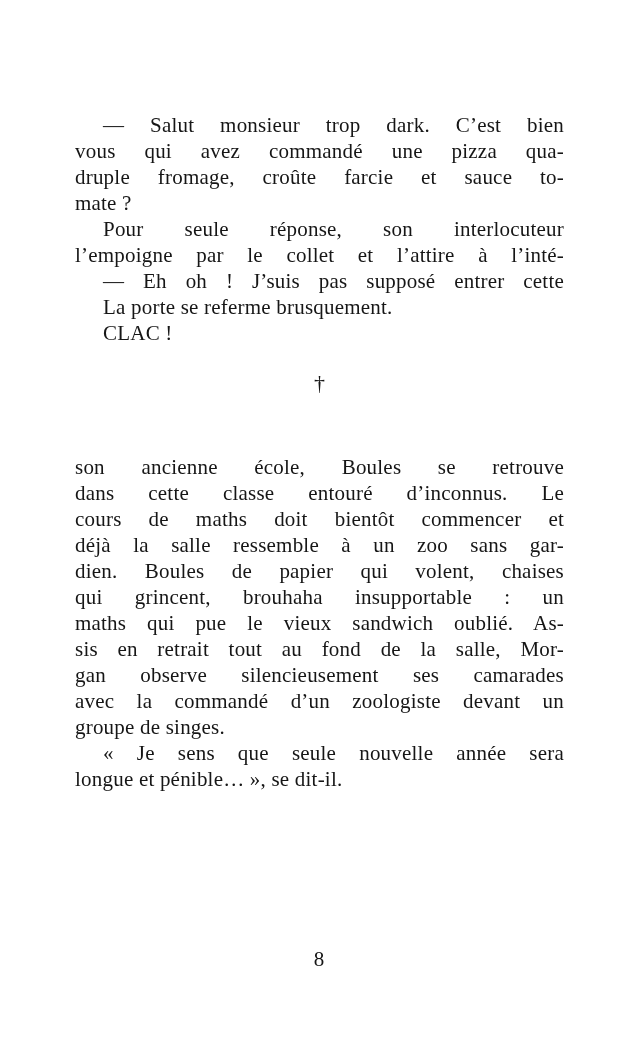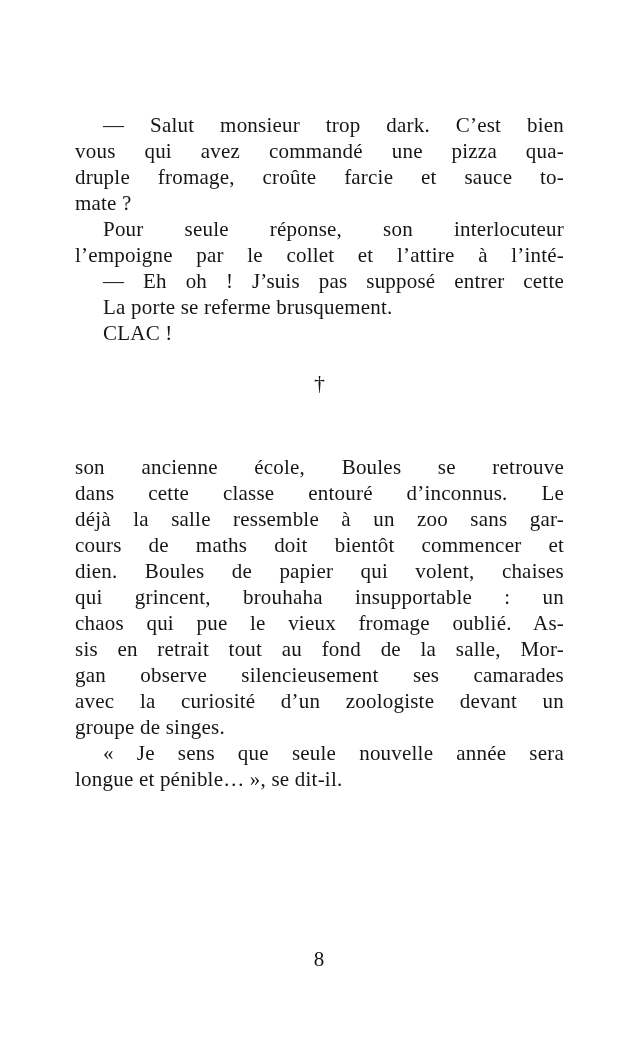--- a/index.html
+++ b/index.html
@@ -72,27 +72,27 @@
         <div class="line first">Pour seule réponse, son interlocuteur</div>
         <div class="line">l’empoigne par le collet et l’attire à l’inté-</div>
         <div class="line first">— Eh oh ! J’suis pas supposé entrer cette</div>
         <div class="line first last">La porte se referme brusquement.</div>
         <div class="line first last">CLAC !</div>
       </div>
     <div class="section-divider">†</div>
     <div class="section">
         <div class="line">son ancienne école, Boules se retrouve</div>
         <div class="line">dans cette classe entouré d’inconnus. Le</div>
+        <div class="line">cours de maths doit bientôt commencer et</div>
         <div class="line">déjà la salle ressemble à un zoo sans gar-</div>
-        <div class="line">cours de maths doit bientôt commencer et</div>
         <div class="line">dien. Boules de papier qui volent, chaises</div>
         <div class="line">qui grincent, brouhaha insupportable : un</div>
-        <div class="line">chaos qui pue le vieux fromage oublié. As-</div>
+        <div class="line">maths qui pue le vieux sandwich oublié. As-</div>
         <div class="line">sis en retrait tout au fond de la salle, Mor-</div>
         <div class="line">gan observe silencieusement ses camarades</div>
-        <div class="line">avec la curiosité d’un zoologiste devant un</div>
+        <div class="line">avec la commandé d’un zoologiste devant un</div>
         <div class="line last">groupe de singes.</div>
         <div class="line first">« Je sens que seule nouvelle année sera</div>
         <div class="line last">longue et pénible… », se dit-il.</div>
       </div>
   </div>
   <div class="page-number">8</div>
 </div>
 
 </body></html>

